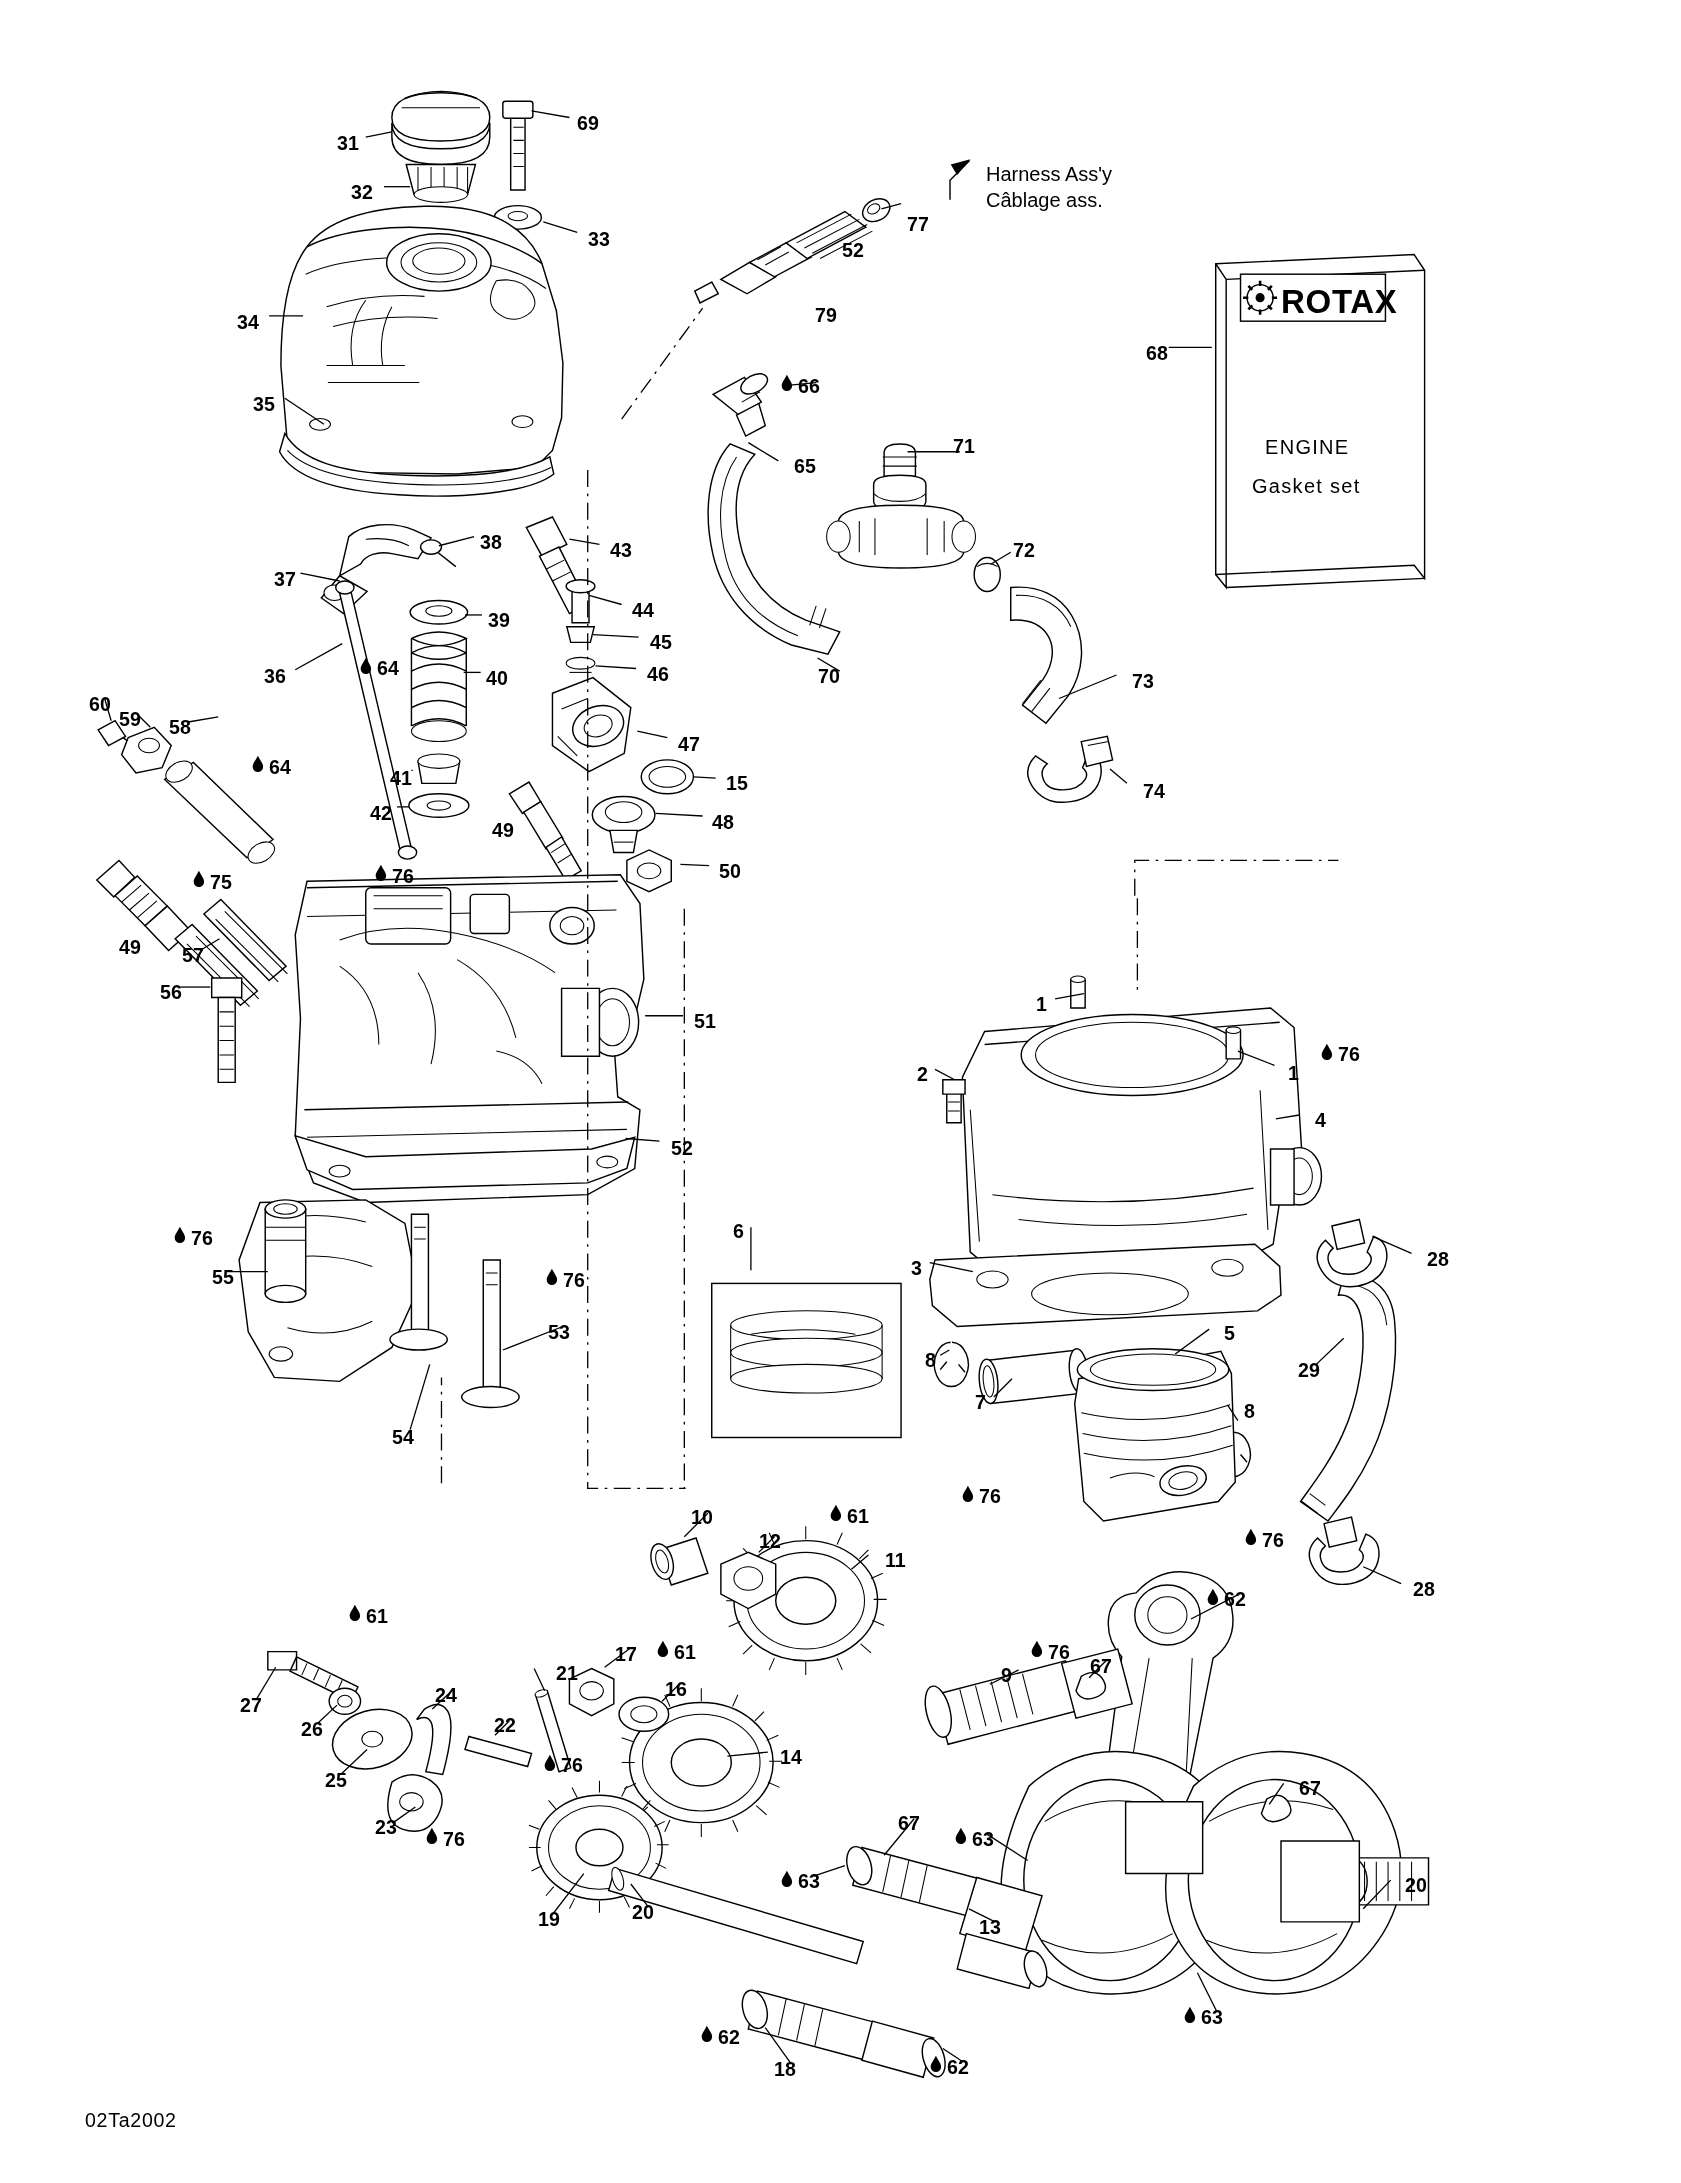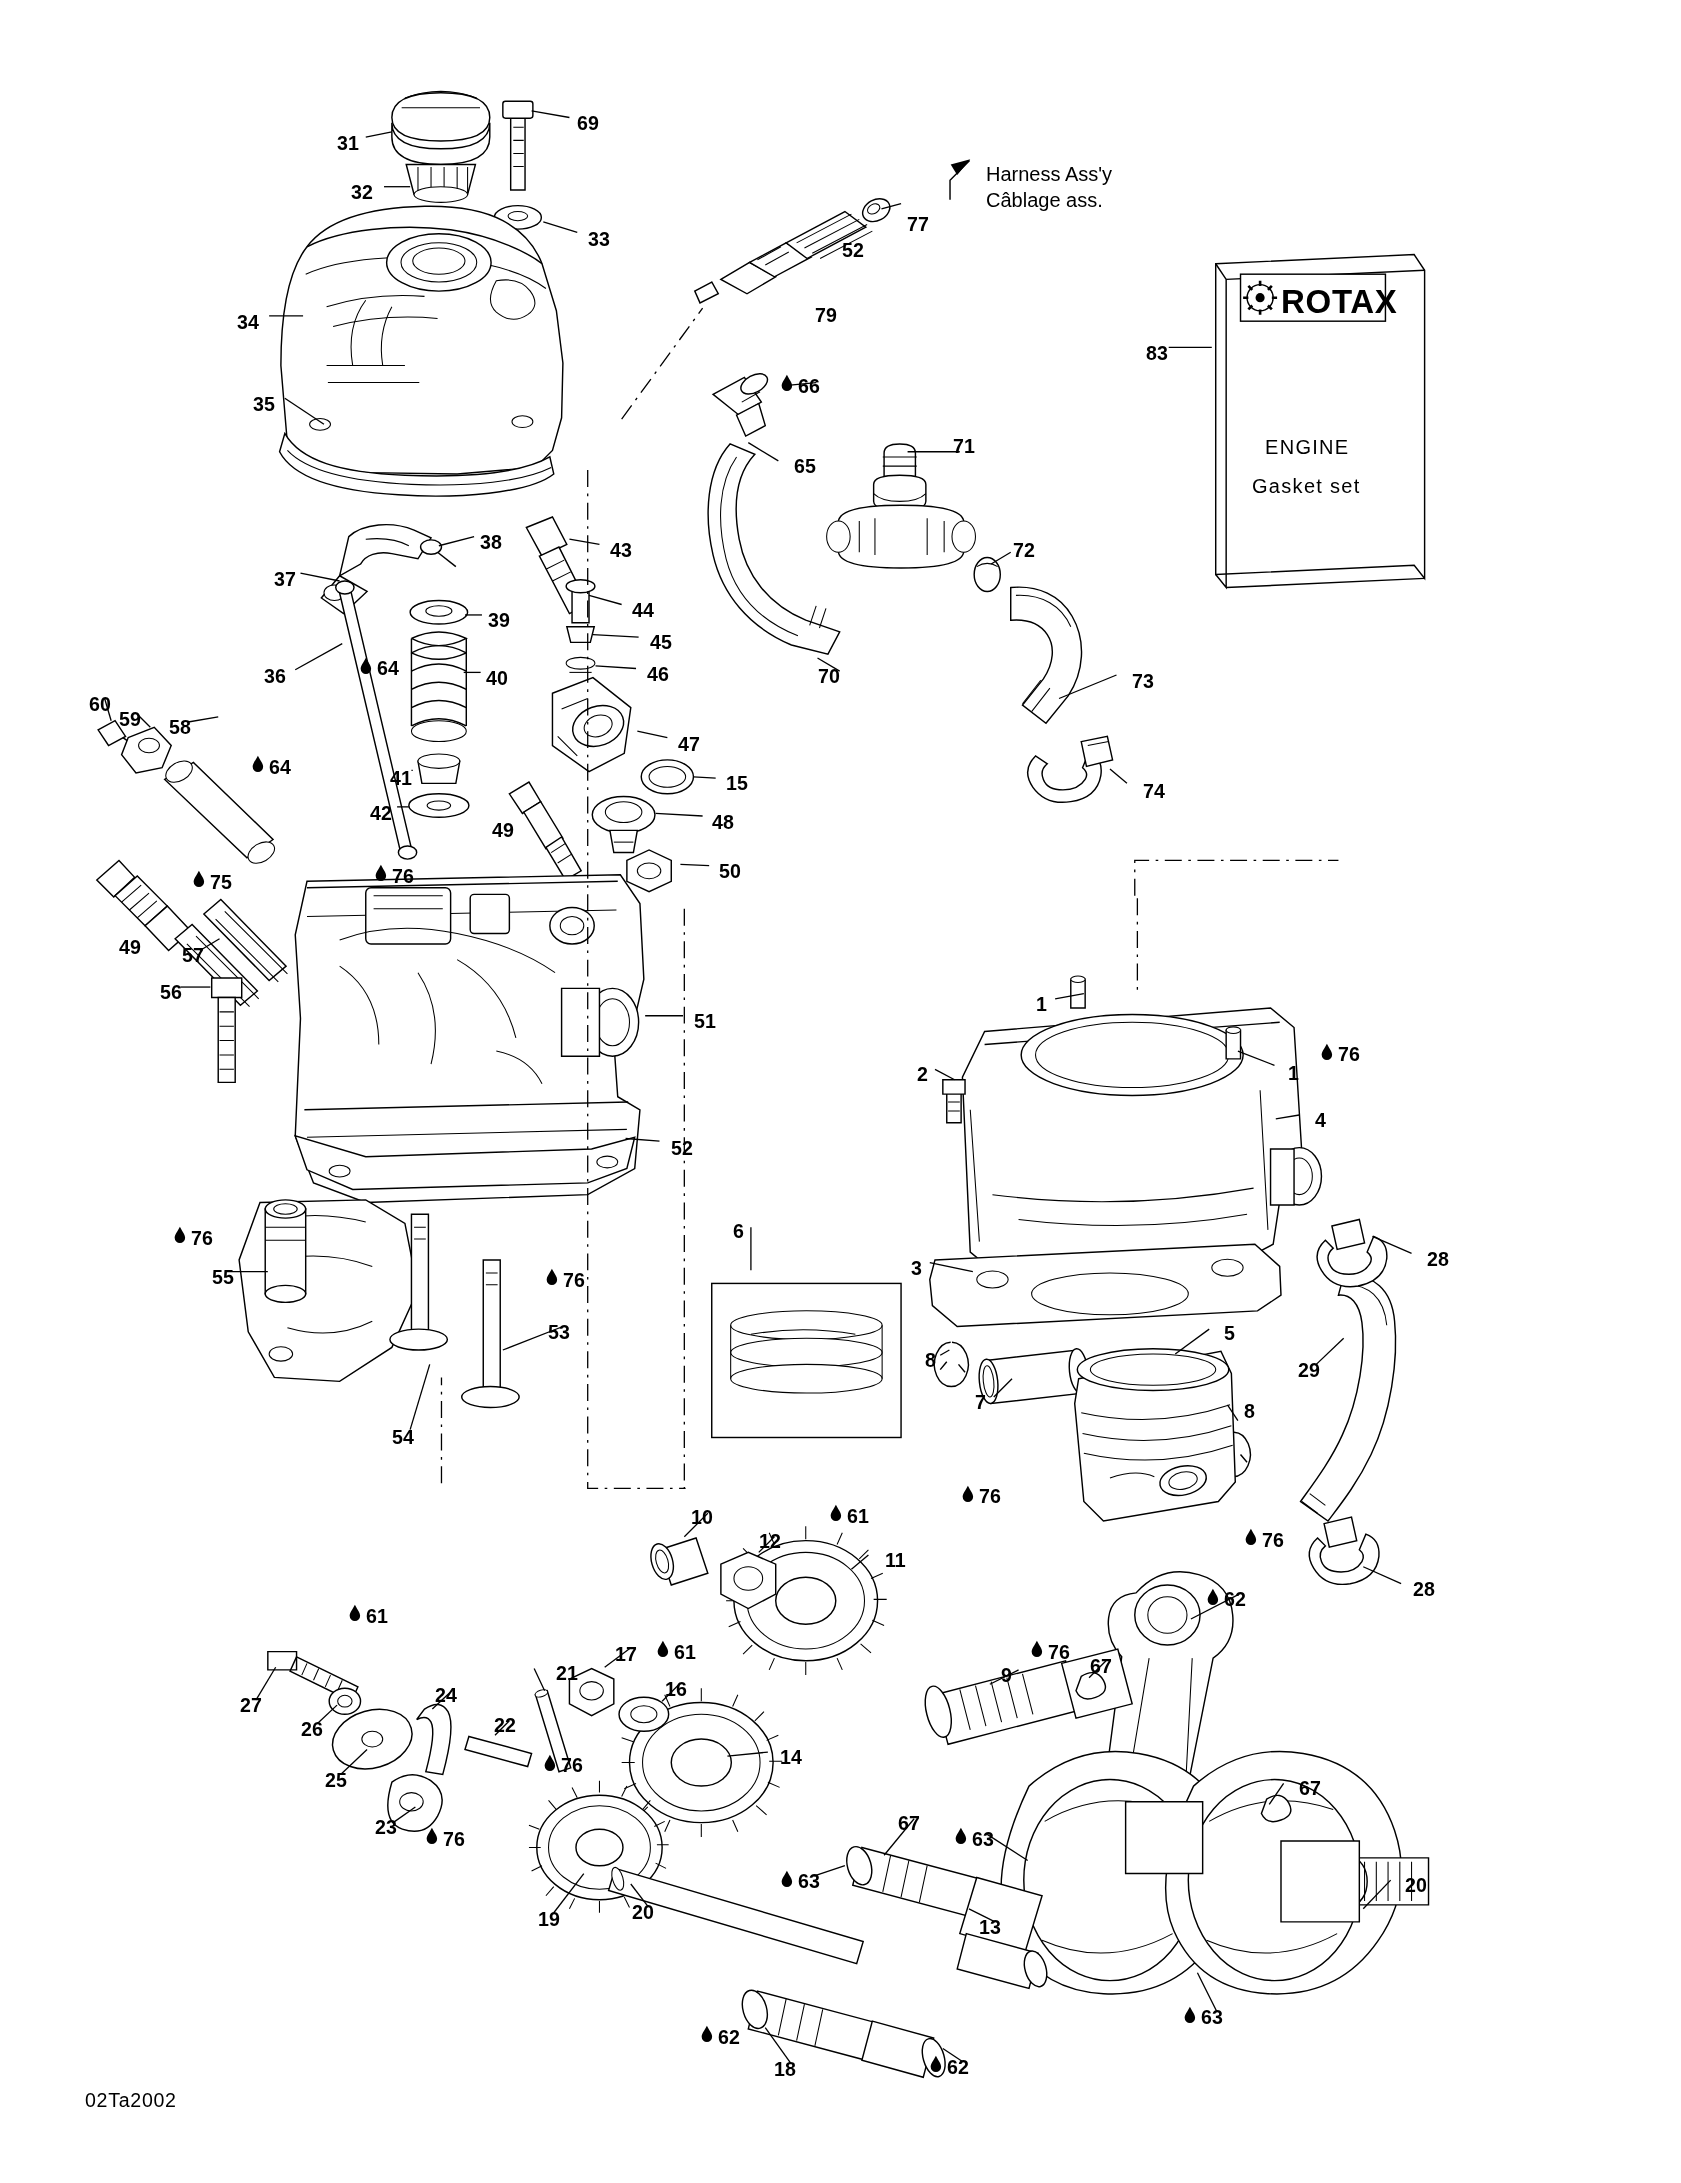--- a/index.html
+++ b/index.html
@@ -47,20 +47,21 @@
     color: #000;
     white-space: pre;
     line-height: 1.28;
   }
   .code {
     position: absolute;
     font-family: "Liberation Sans", sans-serif;
     font-size: 19.6px;
     letter-spacing: 0.7px;
     color: #000;
+    margin-top: 20px;
   }
   
   .rotaxword {
     position: absolute;
     font-family: "Liberation Sans", sans-serif;
     font-weight: 700;
     font-size: 33px;
     letter-spacing: 0.7px;
   }
   .gasketword {
@@ -777,21 +778,21 @@
       <div class="lbl" style="left: 798px; top: 1872px;">63</div>
       <div class="lbl" style="left: 972px; top: 1830px;">63</div>
       <div class="lbl" style="left: 1201px; top: 2008px;">63</div>
       <div class="lbl" style="left: 377px; top: 659px;">64</div>
       <div class="lbl" style="left: 269px; top: 758px;">64</div>
       <div class="lbl" style="left: 794px; top: 457px;">65</div>
       <div class="lbl" style="left: 798px; top: 377px;">66</div>
       <div class="lbl" style="left: 898px; top: 1814px;">67</div>
       <div class="lbl" style="left: 1090px; top: 1657px;">67</div>
       <div class="lbl" style="left: 1299px; top: 1779px;">67</div>
-      <div class="lbl" style="left: 1146px; top: 344px;">83</div>
+      <div class="lbl" style="left: 1146px; top: 344px;">68</div>
       <div class="lbl" style="left: 577px; top: 114px;">69</div>
       <div class="lbl" style="left: 818px; top: 667px;">70</div>
       <div class="lbl" style="left: 953px; top: 437px;">71</div>
       <div class="lbl" style="left: 1013px; top: 541px;">72</div>
       <div class="lbl" style="left: 1132px; top: 672px;">73</div>
       <div class="lbl" style="left: 1143px; top: 782px;">74</div>
       <div class="lbl" style="left: 210px; top: 873px;">75</div>
       <div class="lbl" style="left: 392px; top: 867px;">76</div>
       <div class="lbl" style="left: 191px; top: 1229px;">76</div>
       <div class="lbl" style="left: 563px; top: 1271px;">76</div>

